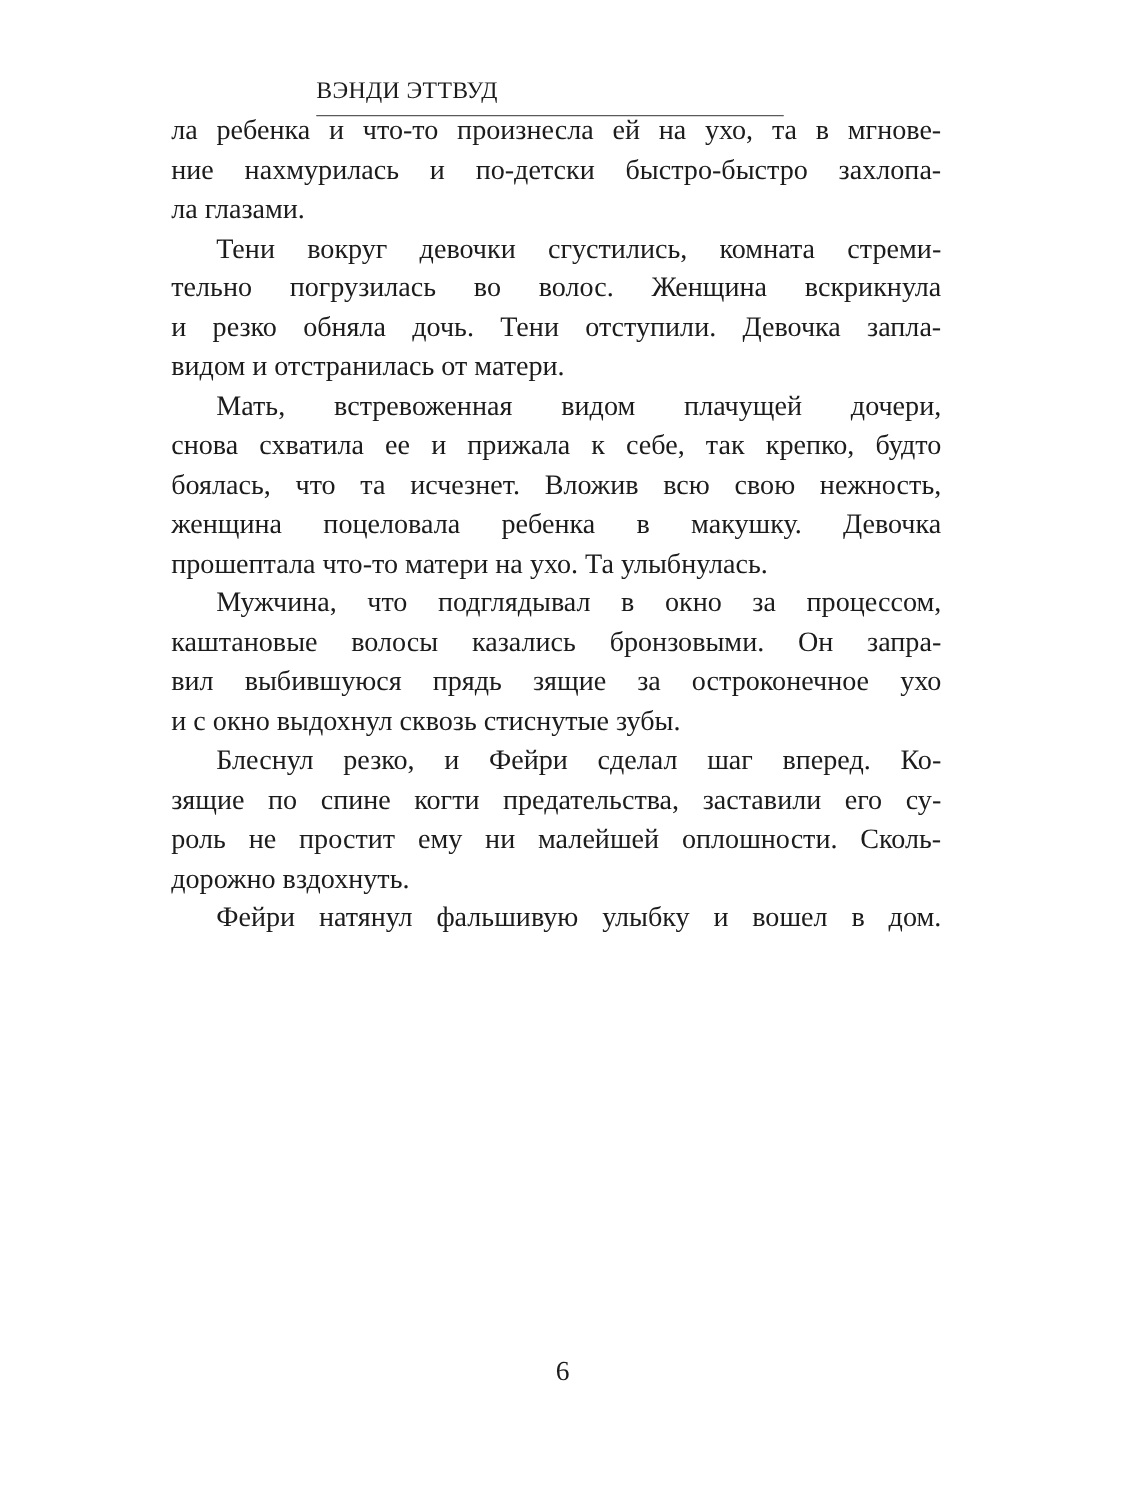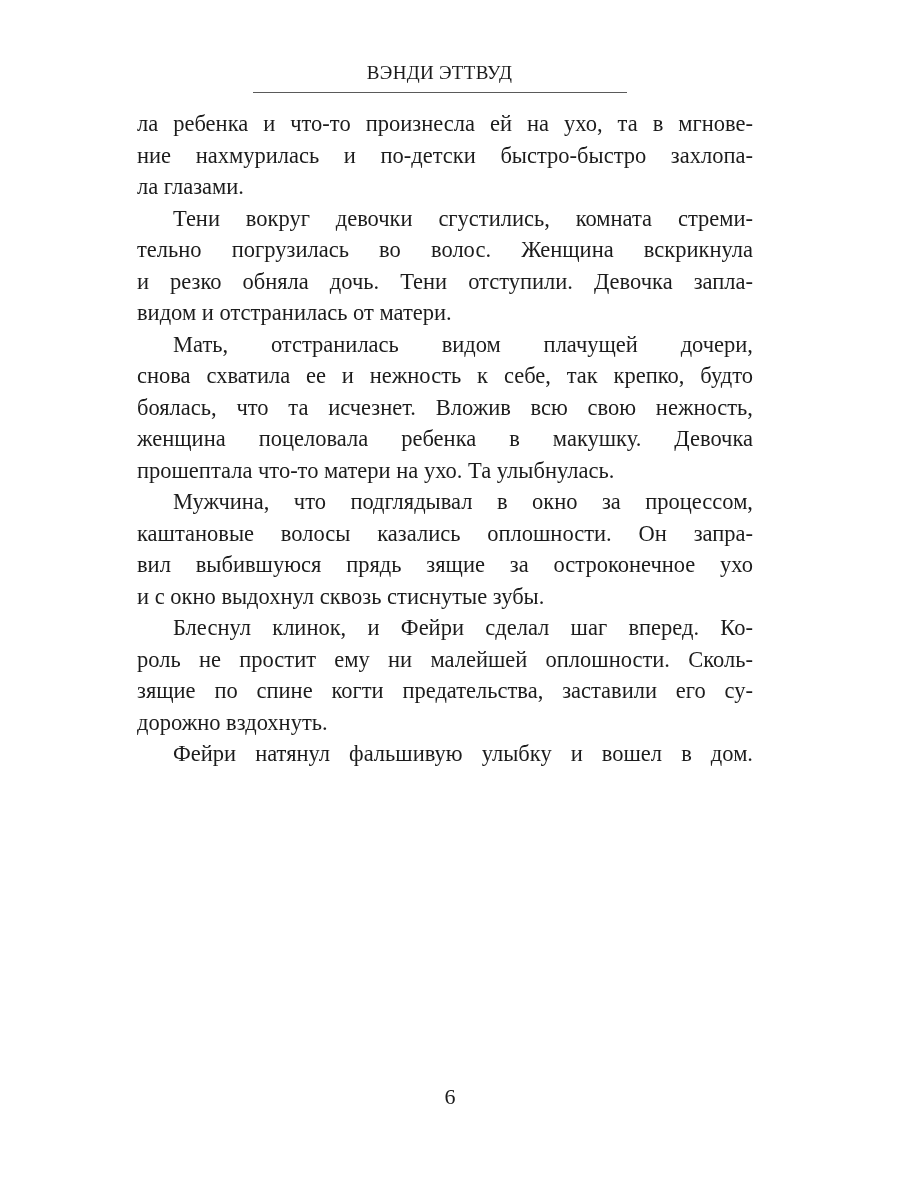--- a/index.html
+++ b/index.html
@@ -1,28 +1,27 @@
 <!DOCTYPE html>
 <html><head>
 <meta charset="utf-8">
 <style>
   html, body { margin: 0; padding: 0; background: #ffffff; }
   body { width: 900px; height: 1200px; position: relative; overflow: hidden; }
   .header {
     position: absolute; left: 253px; top: 62px; width: 373px;
-    text-align: center;
     font-family: "Liberation Serif", "DejaVu Serif", serif;
     font-size: 19px; color: #1a1a1a; letter-spacing: 0.3px;
   }
   .header-rule {
     position: absolute; left: 253px; top: 92px; width: 374px; height: 0;
     border-top: 1.5px solid #5a5a5a;
   }
   .body-text {
-    position: absolute; left: 137px; top: 108px; width: 616px;
+    position: absolute; left: 137px; top: 88px; width: 616px;
     font-family: "Liberation Serif", "DejaVu Serif", serif;
     font-size: 22.5px; line-height: 31.5px; color: #1c1c1c;
   }
   .line { white-space: nowrap; text-align: justify; text-align-last: justify; height: 31.5px; }
   .line.last { text-align-last: left; }
   .line.indent { padding-left: 36px; }
   .page-number {
     position: absolute; left: 0; width: 900px; top: 1084px; text-align: center;
     font-family: "Liberation Serif", "DejaVu Serif", serif;
     font-size: 22px; color: #1c1c1c;
@@ -40,36 +39,36 @@
     <div class="line">ние нахмурилась и по-детски быстро-быстро захлопа-</div>
     <div class="line last">ла глазами.</div>
   </div>
   <div>
     <div class="line indent">Тени вокруг девочки сгустились, комната стреми-</div>
     <div class="line">тельно погрузилась во волос. Женщина вскрикнула</div>
     <div class="line">и резко обняла дочь. Тени отступили. Девочка запла-</div>
     <div class="line last">видом и отстранилась от матери.</div>
   </div>
   <div>
-    <div class="line indent">Мать, отстранилась видом плачущей дочери,</div>
-    <div class="line">снова схватила ее и нежность к себе, так крепко, будто</div>
+    <div class="line indent">Мать, встревоженная видом плачущей дочери,</div>
+    <div class="line">снова схватила ее и прижала к себе, так крепко, будто</div>
     <div class="line">боялась, что та исчезнет. Вложив всю свою нежность,</div>
     <div class="line">женщина поцеловала ребенка в макушку. Девочка</div>
     <div class="line last">прошептала что-то матери на ухо. Та улыбнулась.</div>
   </div>
   <div>
     <div class="line indent">Мужчина, что подглядывал в окно за процессом,</div>
-    <div class="line">каштановые волосы казались оплошности. Он запра-</div>
+    <div class="line">каштановые волосы казались бронзовыми. Он запра-</div>
     <div class="line">вил выбившуюся прядь зящие за остроконечное ухо</div>
     <div class="line last">и с окно выдохнул сквозь стиснутые зубы.</div>
   </div>
   <div>
-    <div class="line indent">Блеснул клинок, и Фейри сделал шаг вперед. Ко-</div>
+    <div class="line indent">Блеснул резко, и Фейри сделал шаг вперед. Ко-</div>
+    <div class="line">зящие по спине когти предательства, заставили его су-</div>
     <div class="line">роль не простит ему ни малейшей оплошности. Сколь-</div>
-    <div class="line">зящие по спине когти предательства, заставили его су-</div>
     <div class="line last">дорожно вздохнуть.</div>
   </div>
   <div>
     <div class="line indent">Фейри натянул фальшивую улыбку и вошел в дом.</div>
   </div>
 </div>
 
 <div class="page-number">6</div>
 
 </body></html>

